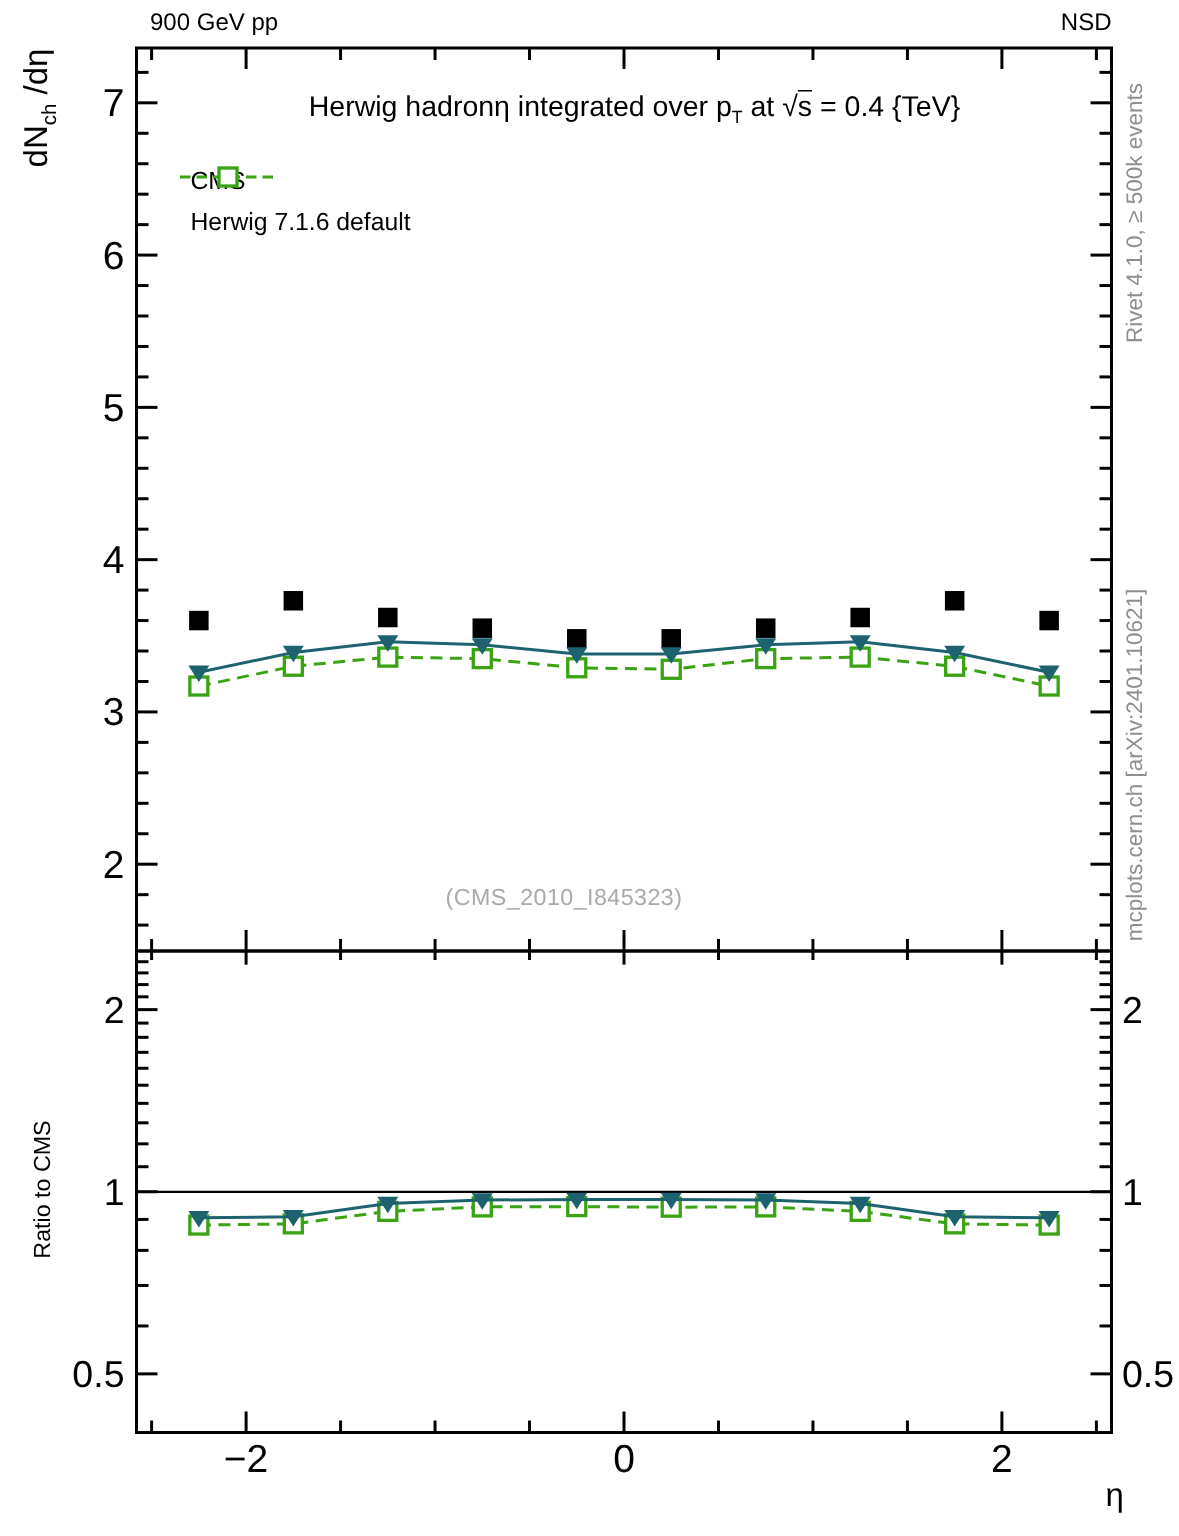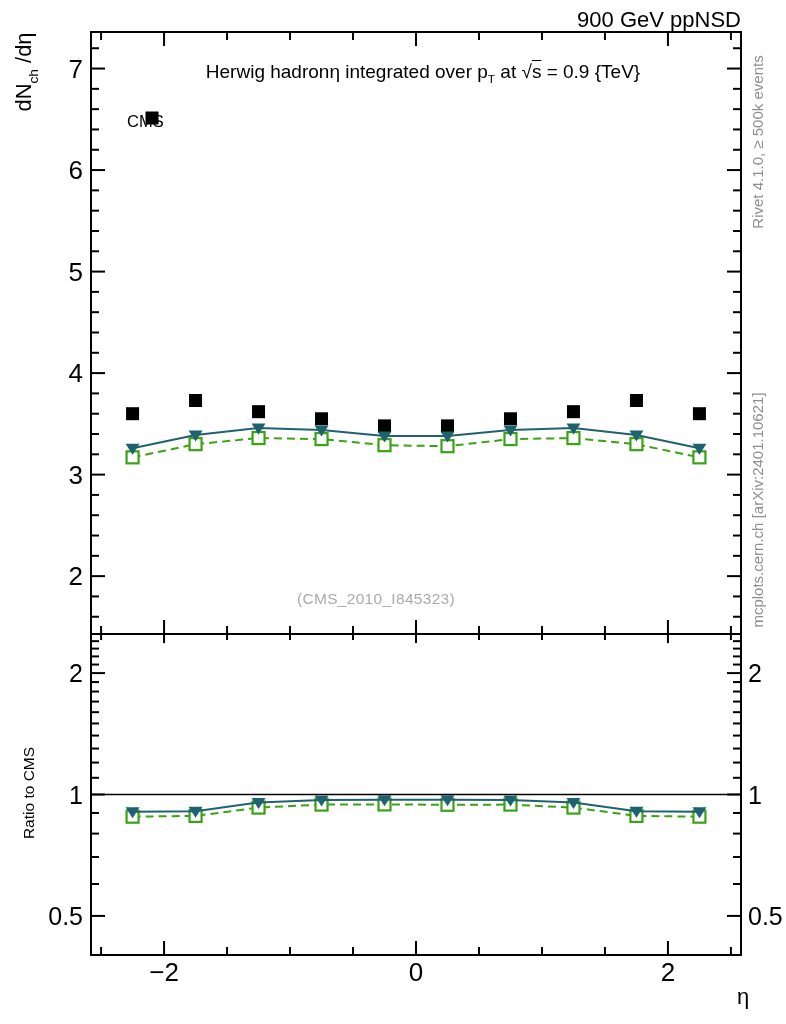--- a/index.html
+++ b/index.html
@@ -1,21 +1,21 @@
 <!DOCTYPE html>
 <html><head>
 <meta charset="utf-8">
 <style>
   html,body{margin:0;padding:0;background:#fff;}
   .canvas{position:relative;width:786px;height:1024px;background:#fff;overflow:hidden;
           font-family:"Liberation Sans","DejaVu Sans",sans-serif;color:#000;}
   svg{position:absolute;left:0;top:0;}
   svg text{font-family:"Liberation Sans","DejaVu Sans",sans-serif;fill:#000;}
-  .hdr{position:absolute;left:91px;top:7px;width:650px;display:flex;justify-content:flex-end;
-       font-size:22px;}
+  .hdr{position:absolute;left:91px;top:7px;width:650px;display:flex;justify-content:space-between;
+       font-size:16px;}
   .hdr .l{padding-left:9px;}
   .title{position:absolute;left:91px;top:61px;width:650px;text-align:center;padding-left:14px;
          box-sizing:border-box;font-size:19px;white-space:nowrap;}
   .seg-sub{font-size:0.62em;vertical-align:-0.45em;}
   .seg-ov{text-decoration:overline;}
   .legend{position:absolute;left:119px;top:108px;}
   .lrow{display:flex;align-items:center;height:27px;}
   .lrow .lbl{margin-left:8px;font-size:16.5px;white-space:nowrap;}
   .rot{position:absolute;transform:translate(-50%,-50%) rotate(-90deg);white-space:nowrap;}
   .credit{font-size:15px;color:#8f8f8f;}
@@ -245,29 +245,36 @@
       <polygon points="566.4612403100775,797.8818621433737 580.4612403100775,797.8818621433737 573.4612403100775,808.8818621433737" fill="#1e6270"></polygon>
       <polygon points="629.4457364341085,806.7123098907987 643.4457364341085,806.7123098907987 636.4457364341085,817.7123098907987" fill="#1e6270"></polygon>
       <polygon points="692.4302325581396,807.2913608155003 706.4302325581396,807.2913608155003 699.4302325581396,818.2913608155003" fill="#1e6270"></polygon>
     </svg>
 
   <div class="hdr">
     <span class="l">900 GeV pp</span>
     <span class="r">NSD</span>
   </div>
 
-  <div class="title" id="plot-title"><span>Herwig hadronη integrated over p</span><span class="seg-sub">T</span><span> at √</span><span class="seg-ov">s</span><span> = 0.9 {TeV}</span></div>
+  <div class="title" id="plot-title"><span>Herwig hadronη integrated over p</span><span class="seg-sub">T</span><span> at √</span><span class="seg-ov">s</span><span> = 0.4 {TeV}</span></div>
 
   <div class="legend" id="legend">
       <div class="lrow">
         <svg width="64" height="20">
           <rect x="26.5" y="3.5" width="13" height="13" fill="#000000"></rect>
         </svg>
         <span class="lbl">CMS</span>
       </div>
+      <div class="lrow">
+        <svg width="64" height="20">
+          <line x1="1" y1="10" x2="63" y2="10" stroke="#3aa313" stroke-width="2" stroke-dasharray="7,4"></line>
+          <rect x="27" y="4" width="12" height="12" fill="#fff" stroke="#3aa313" stroke-width="2.2"></rect>
+        </svg>
+        <span class="lbl">Herwig 7.1.6 default</span>
+      </div>
     </div>
 
   <div class="rot ylab-main" id="ylab-main" style="left:26px;top:72px;"><span>dN</span><span class="seg-sub">ch</span><span> /dη</span></div>
 
   <div class="rot ylab-ratio" style="left:29px;top:793px;">Ratio to CMS</div>
 
   <div class="rot credit" style="left:757px;top:142px;">Rivet 4.1.0, ≥ 500k events</div>
 
   <div class="rot credit" style="left:757px;top:510px;">mcplots.cern.ch [arXiv:2401.10621]</div>
 

